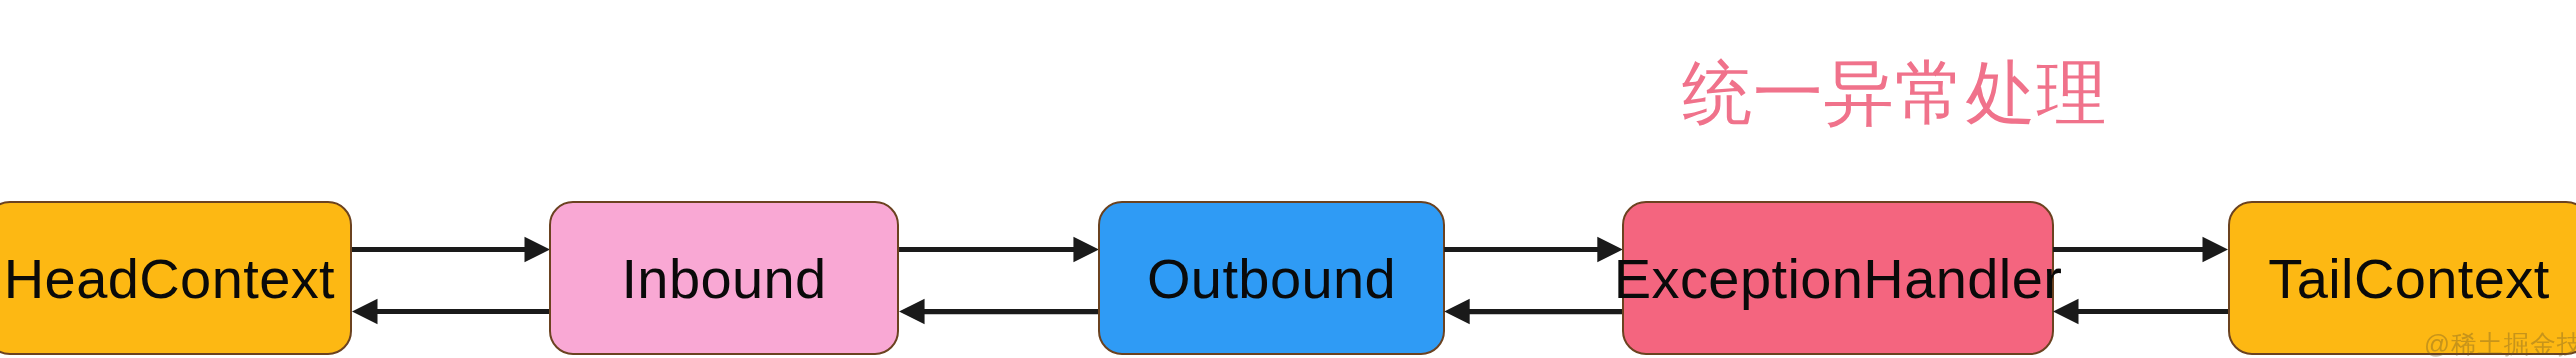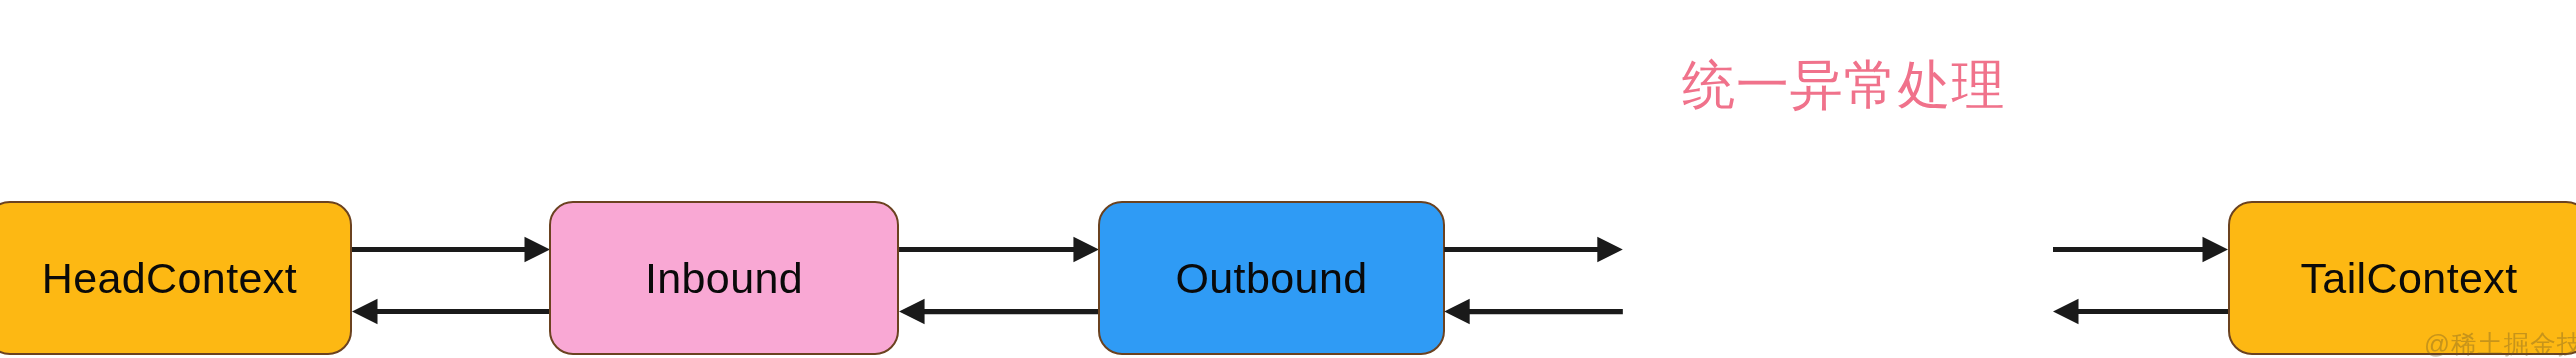--- a/index.html
+++ b/index.html
@@ -16,21 +16,21 @@
     height: 359px;
     background: #ffffff;
     overflow: hidden;
   }
 
   
   .diagram-title {
     position: absolute;
     left: 1682px;
     top: 58px;
-    font-size: 53px;
+    font-size: 70px;
     line-height: 1;
     color: #F0728B;
     white-space: nowrap;
     letter-spacing: 0.9px;
     font-weight: 400;
   }
 
   
   .node {
     position: absolute;
@@ -38,21 +38,21 @@
     height: 154px;
     box-sizing: border-box;
     border: 2.6px solid #6B4220;
     border-radius: 24px;
     display: flex;
     align-items: center;
     justify-content: center;
     overflow: visible;
   }
   .node-label {
-    font-size: 43px;
+    font-size: 56px;
     color: #0a0a0a;
     white-space: nowrap;
     font-weight: 400;
     letter-spacing: 0.4px;
   }
 
   
   #node-head {
     left: -13.6px;
     width: 366px;
@@ -159,20 +159,23 @@
         <line x1="0" y1="57" x2="192" y2="57" stroke="#1a1a1a" stroke-width="6"></line>
         <polygon points="210,57 180,42 180,72" fill="#1a1a1a"></polygon>
       </g>
       <g>
         <line x1="210" y1="130" x2="18" y2="130" stroke="#1a1a1a" stroke-width="6"></line>
         <polygon points="0,130 30,115 30,145" fill="#1a1a1a"></polygon>
       </g>
     </svg>
   </div>
 
+  <div class="node" id="node-exception">
+    <span class="node-label">ExceptionHandler</span>
+  </div>
 
   <div class="arrow-group" id="arrows-4">
     <svg class="arrow-svg" width="175" height="154" viewBox="0 0 206 181">
       <g>
         <line x1="0" y1="57" x2="188" y2="57" stroke="#1a1a1a" stroke-width="6"></line>
         <polygon points="206,57 176,42 176,72" fill="#1a1a1a"></polygon>
       </g>
       <g>
         <line x1="206" y1="130" x2="18" y2="130" stroke="#1a1a1a" stroke-width="6"></line>
         <polygon points="0,130 30,115 30,145" fill="#1a1a1a"></polygon>

